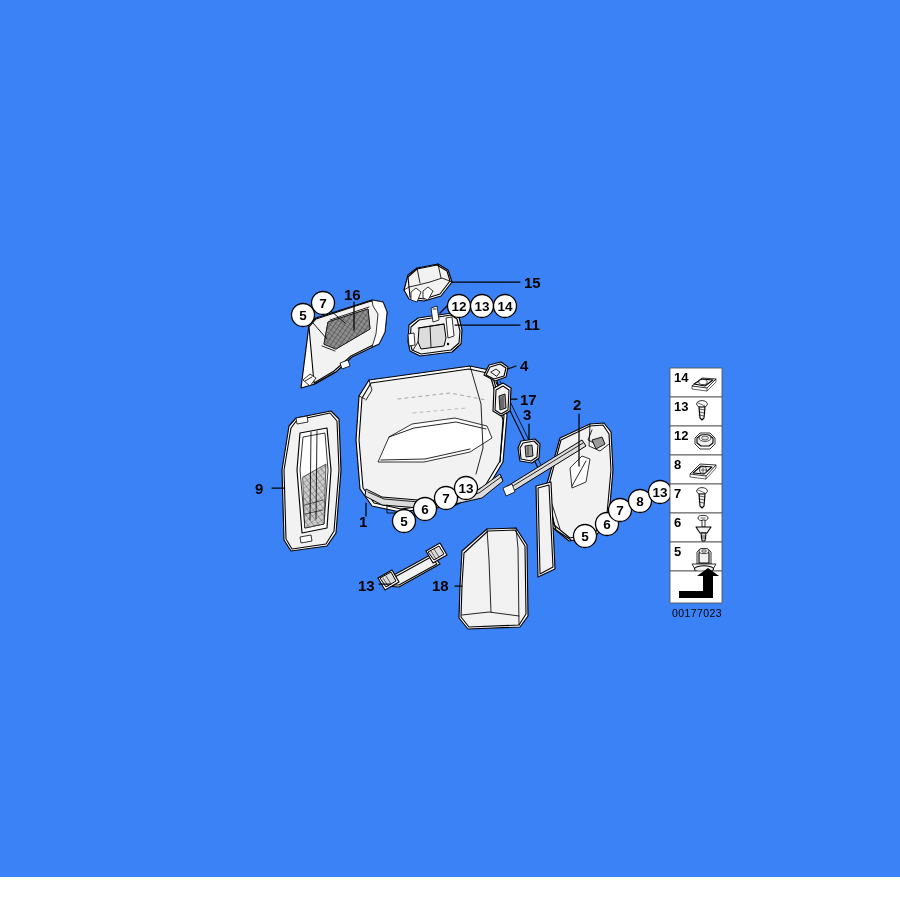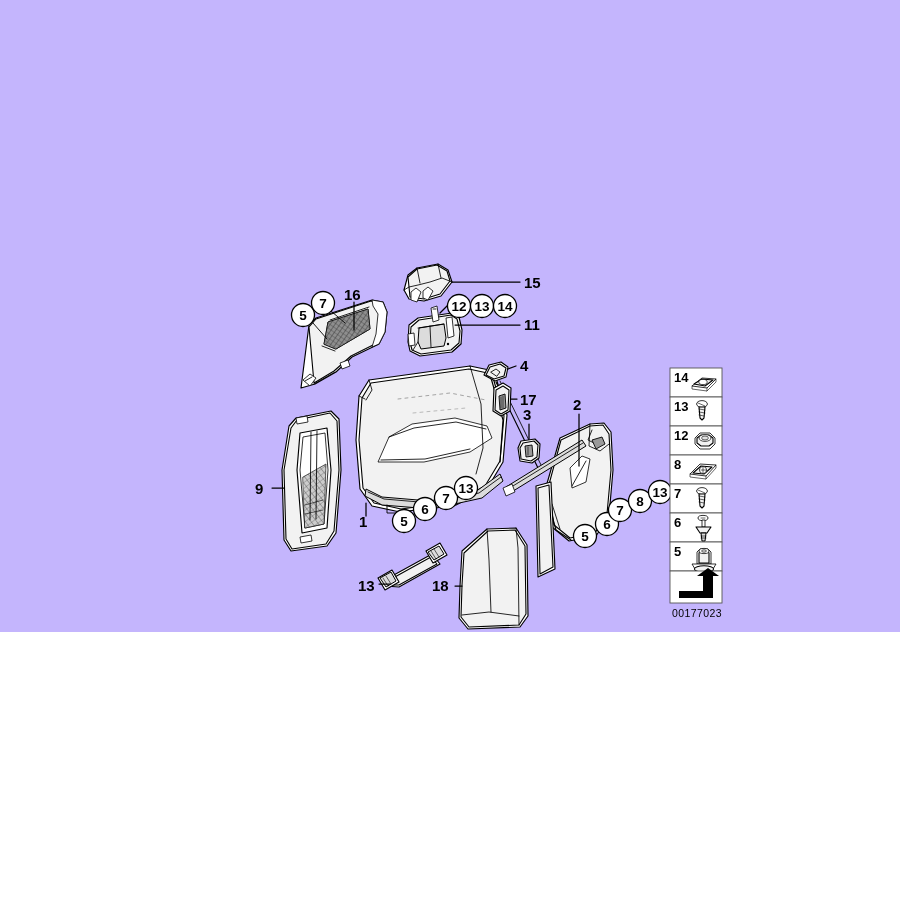--- a/index.html
+++ b/index.html
@@ -1,18 +1,18 @@
 <!DOCTYPE html>
 <html><head>
 <meta charset="utf-8">
 <style>
   html,body{margin:0;padding:0;background:#ffffff;}
   body{width:900px;height:900px;overflow:hidden;
        font-family:"Liberation Sans", sans-serif;}
-  #stage{position:relative;width:900px;height:632px;background:#c4b5fd;}
+  #stage{position:relative;width:900px;height:877px;background:#3b82f6;}
   svg{display:block;}
   .ln{fill:none;stroke:#000;stroke-width:1.15;stroke-linejoin:round;stroke-linecap:round;}
   .ln-thin{fill:none;stroke:#000;stroke-width:0.85;stroke-linejoin:round;stroke-linecap:round;}
   .ln-hair{fill:none;stroke:#000;stroke-width:0.6;stroke-linejoin:round;stroke-linecap:round;}
   .fill-w{fill:#ffffff;stroke:#000;stroke-width:1.15;stroke-linejoin:round;}
   .fill-w-thin{fill:#ffffff;stroke:#000;stroke-width:0.8;stroke-linejoin:round;}
   .fill-lg{fill:#f2f2f2;stroke:#000;stroke-width:1.1;stroke-linejoin:round;}
   .fill-mg{fill:#dcdcdc;stroke:#000;stroke-width:1.0;stroke-linejoin:round;}
   .fill-dg{fill:#9a9a9a;stroke:#000;stroke-width:0.9;stroke-linejoin:round;}
   .fill-k{fill:#000000;stroke:none;}

